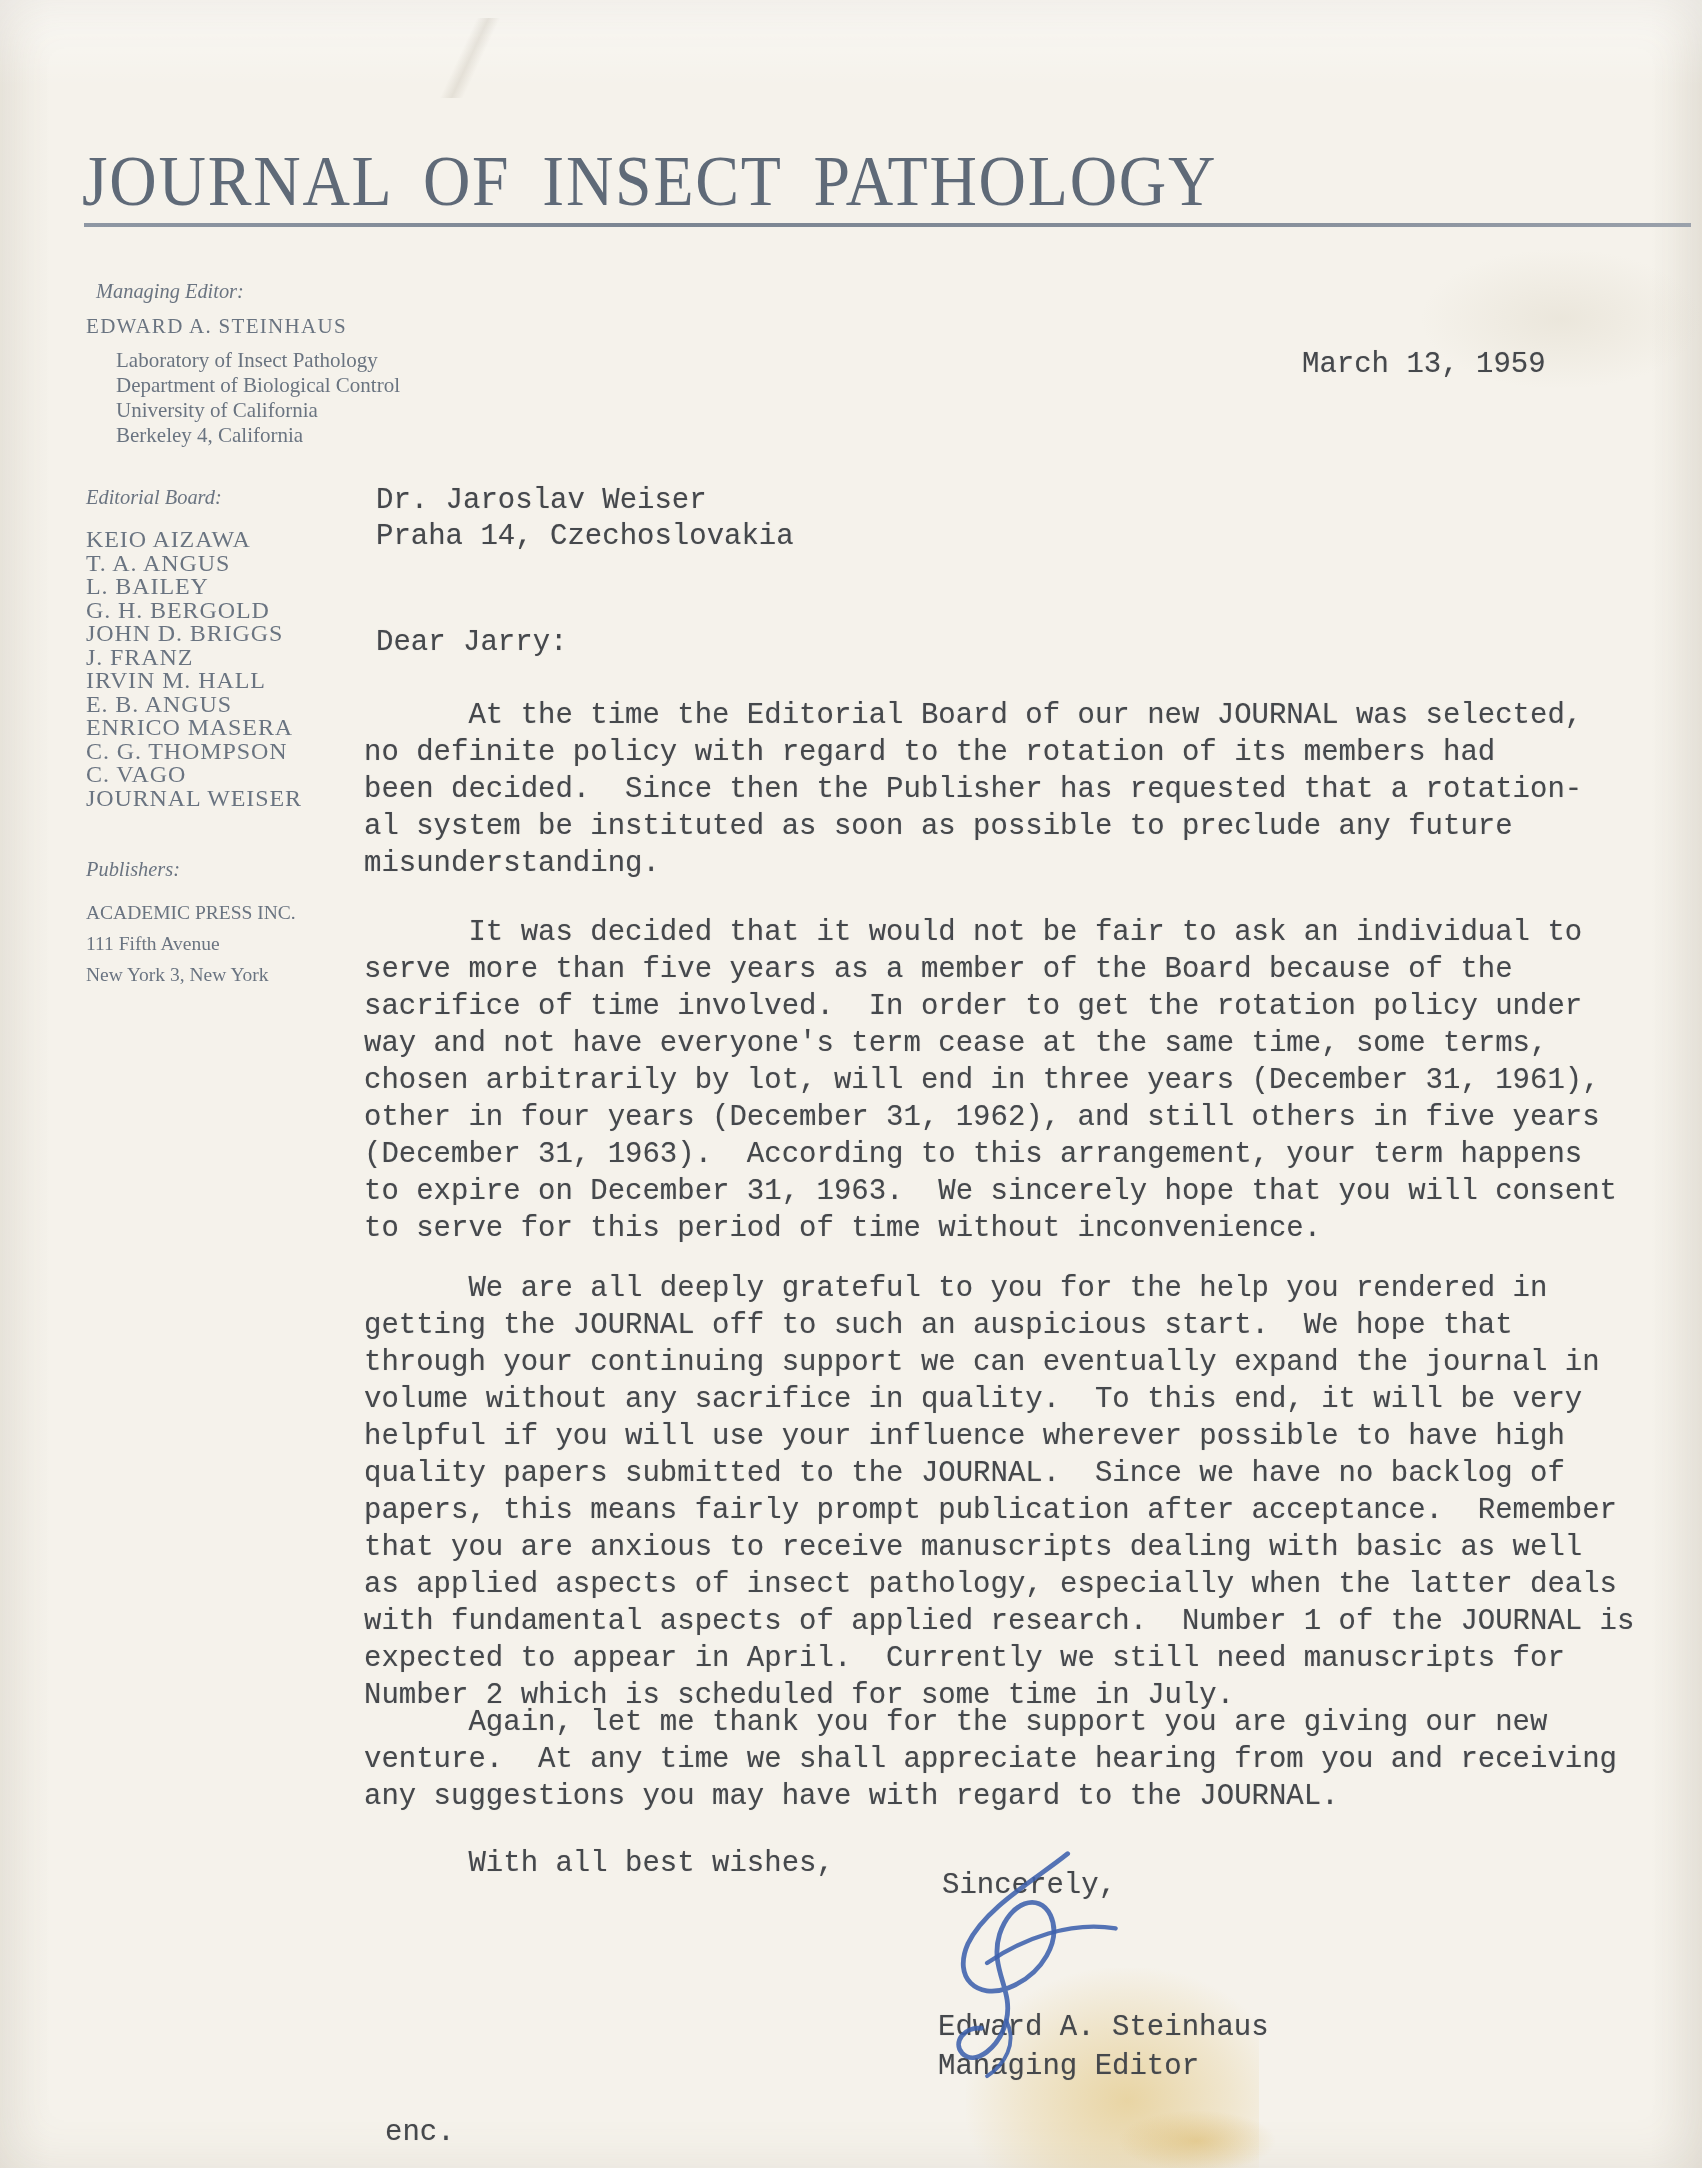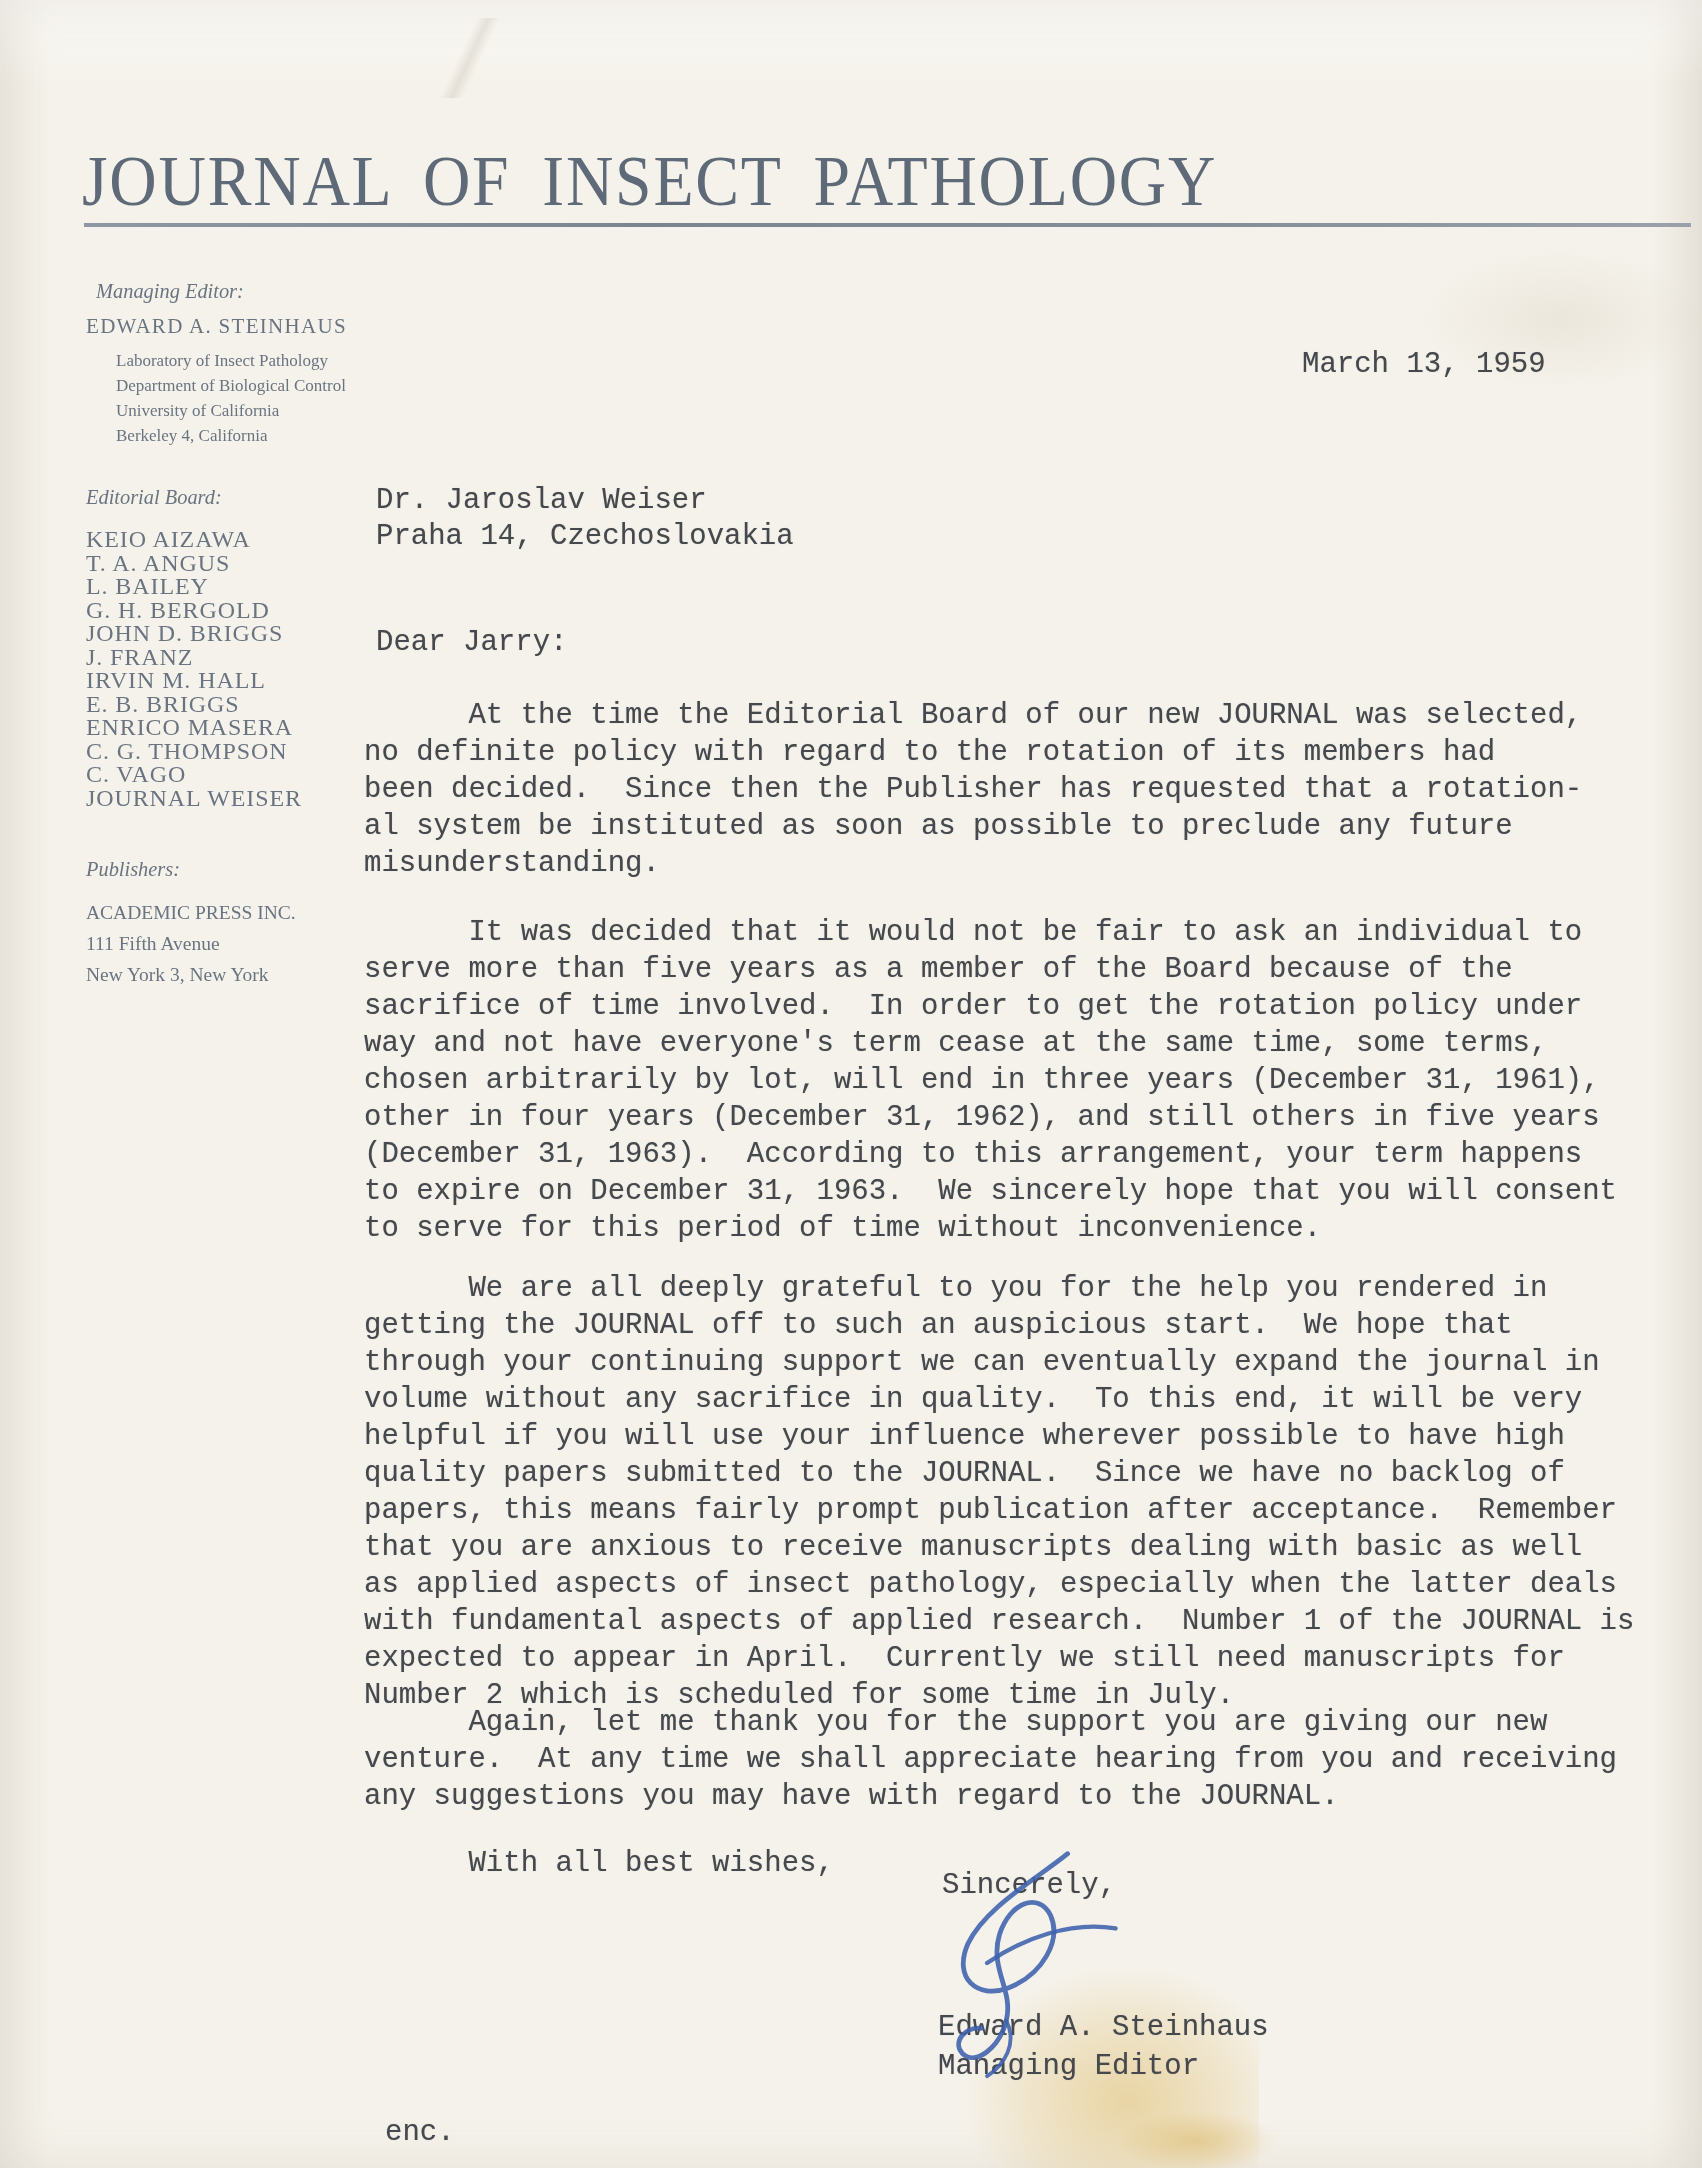--- a/index.html
+++ b/index.html
@@ -41,21 +41,21 @@
     transform:scale(.98,1.06);transform-origin:left top;
     white-space:pre;
   }
   .masthead-rule{
     position:absolute;left:84px;top:223px;width:1607px;height:4.4px;
     background:linear-gradient(90deg,#8e97a3 0%,#7b8592 35%,#848d99 70%,#9aa1ab 100%);
   }
 
   .lh-italic{position:absolute;font-style:italic;font-size:20.4px;color:var(--letterhead);white-space:pre;}
   .lh-name{position:absolute;left:86px;top:314px;font-size:21px;letter-spacing:1.3px;color:var(--letterhead);white-space:pre;}
-  .lh-addr{position:absolute;left:116px;top:348px;font-size:17px;line-height:25px;color:var(--letterhead);}
+  .lh-addr{position:absolute;left:116px;top:348px;font-size:21px;line-height:25px;color:var(--letterhead);}
   .board-list{position:absolute;left:86px;top:528px;font-size:24px;line-height:23.5px;letter-spacing:0.9px;color:var(--letterhead);}
   .pub-list{position:absolute;left:86px;top:897px;font-size:19.5px;line-height:31px;color:var(--letterhead);}
   .lh-addr div,.board-list div,.pub-list div{white-space:pre;}
 
   .mono{font-family:"Liberation Mono", monospace;font-size:29px;color:var(--ink);white-space:pre;
     text-shadow:0 0 0.9px rgba(70,70,74,.35);}
   .abs{position:absolute;}
   .para{line-height:37px;}
   .recipient{line-height:36px;}
 
@@ -86,21 +86,21 @@
 
   <div class="lh-italic" style="left:86px;top:486px;">Editorial Board:</div>
   <div class="board-list">
       <div>KEIO AIZAWA</div>
       <div>T. A. ANGUS</div>
       <div>L. BAILEY</div>
       <div>G. H. BERGOLD</div>
       <div>JOHN D. BRIGGS</div>
       <div>J. FRANZ</div>
       <div>IRVIN M. HALL</div>
-      <div>E. B. BRIGGS</div>
+      <div>E. B. ANGUS</div>
       <div>ENRICO MASERA</div>
       <div>C. G. THOMPSON</div>
       <div>C. VAGO</div>
       <div>JOURNAL WEISER</div>
     </div>
 
   <div class="lh-italic" style="left:86px;top:858px;text-align:right;">Publishers:</div>
   <div class="pub-list">
       <div>ACADEMIC PRESS INC.</div>
       <div>111 Fifth Avenue</div>

